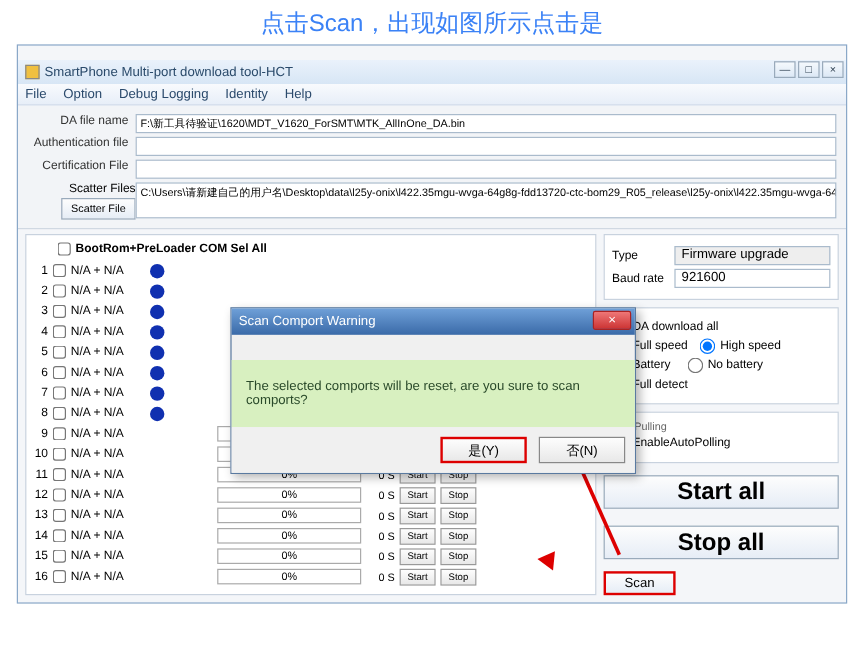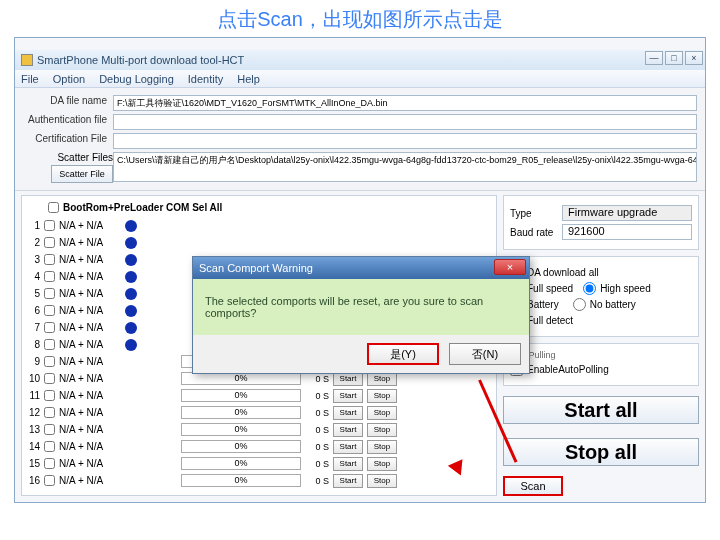--- a/index.html
+++ b/index.html
@@ -36,21 +36,21 @@
 .rsel { flex: 1; height: 16px; border: 1px solid #abc; font-size: 11px; background: #eee; padding: 0 5px; }
 .bigbtn { width: 100%; height: 28px; font-size: 20px; font-weight: bold; border: 1px solid #9ab; background: linear-gradient(#fdfdfd,#e6edf6); margin: 4px 0; text-align: center; }
 .scanbtn { width: 60px; height: 20px; font-size: 11px; border: 2px solid #d00; background: linear-gradient(#fdfdfd,#e6edf6); }
 .scanwrap { display: flex; justify-content: flex-start; }
 .arrow { position: absolute; left: 478px; top: 380px; pointer-events: none; }
 .arrow-line { position: absolute; width: 3px; height: 90px; background: #d00; transform: rotate(-24deg); transform-origin: top; }
 .arrow-head { position: absolute; top: 82px; left: -28px; width: 0; height: 0; border-left: 8px solid transparent; border-right: 8px solid transparent; border-top: 14px solid #d00; transform: rotate(-24deg); }
 .dialog { position: absolute; left: 192px; top: 256px; width: 338px; border: 1px solid #5a7aa0; background: #f0f0f0; box-shadow: 3px 3px 8px rgba(0,0,0,.3); z-index: 10; }
 .dtitle { background: linear-gradient(#6fa0d8,#3a6aa8); height: 22px; color: #fff; font-size: 11px; display: flex; align-items: center; padding: 0 6px; position: relative; }
 .dclose { position: absolute; right: 3px; top: 2px; width: 32px; height: 16px; background: linear-gradient(#e77,#c33); border: 1px solid #a22; color: #fff; font-size: 11px; text-align: center; line-height: 14px; border-radius: 2px; }
-.dbody { background: #d8f0c0; padding: 16px 12px; font-size: 11px; color: #2a4a2a; }
+.dbody { background: #d8f0c0; padding: 16px 12px; font-size: 11px; color: #2a4a2a; margin-top: 21px; }
 .dbtns { background: #f0f0f0; padding: 8px; display: flex; justify-content: flex-end; gap: 10px; }
 .dbtn { width: 72px; height: 22px; font-size: 11px; border: 1px solid #888; background: linear-gradient(#fdfdfd,#e8e8e8); }
 .dbtn.yes { border: 2px solid #d00; }
 </style>
 </head>
 <body>
 
 <div class="caption">点击Scan，出现如图所示点击是</div>
 
 <div class="window">

